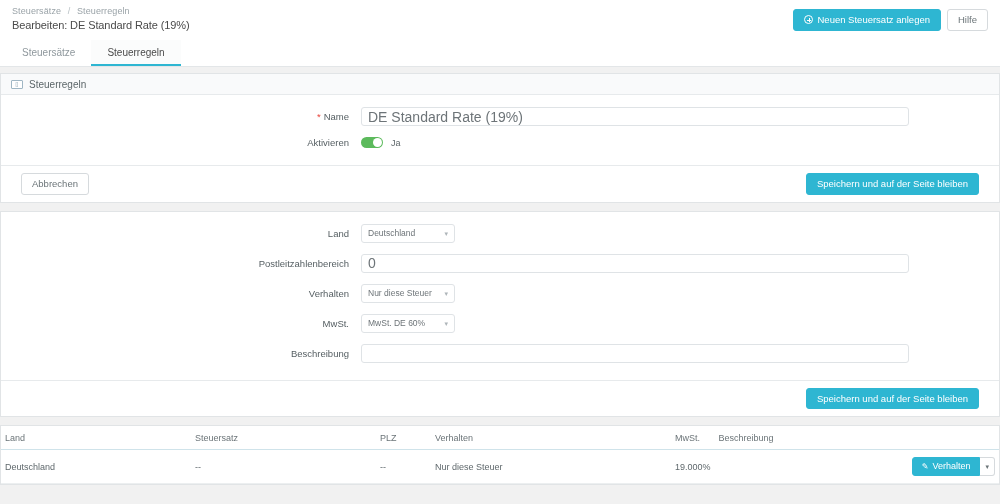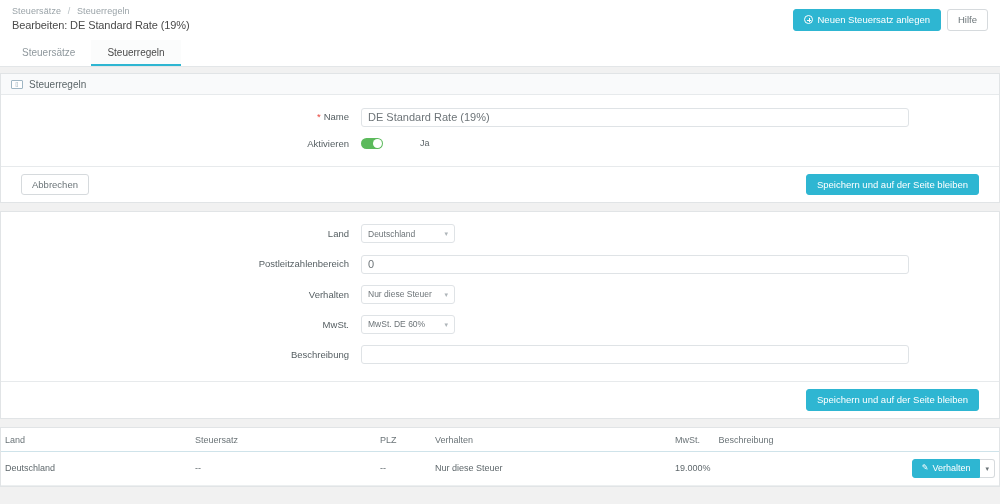--- a/index.html
+++ b/index.html
@@ -152,21 +152,21 @@
     flex: 0 0 auto;
   }
   .req { color: #e8453c; margin-right: 3px; }
   .ctl { flex: 1 1 auto; padding-right: 90px; }
 
   input.text-input {
     width: 100%;
     height: 19px;
     border: 1px solid #dfe3e6;
     border-radius: 3px;
-    font-size: 11px;
+    font-size: 14px;
     font-family: "Liberation Sans", sans-serif;
     color: #6d7478;
     padding: 0 6px;
     background: #fff;
     outline: none;
   }
   .select-box {
     width: 94px;
     height: 19px;
     border: 1px solid #dfe3e6;
@@ -197,21 +197,21 @@
     position: relative;
     cursor: pointer;
   }
   .toggle .knob {
     position: absolute;
     right: 1px; top: 1px;
     width: 9px; height: 9px;
     background: #ffffff;
     border-radius: 50%;
   }
-  .toggle-label { font-size: 9px; color: #5d6569; margin-left: 29px; }
+  .toggle-label { font-size: 9px; color: #5d6569; }
 
   .panel-foot {
     border-top: 1px solid #e7eaec;
     background: #fff;
     padding: 7px 20px;
     display: flex;
     align-items: center;
     justify-content: space-between;
     min-height: 32px;
   }

